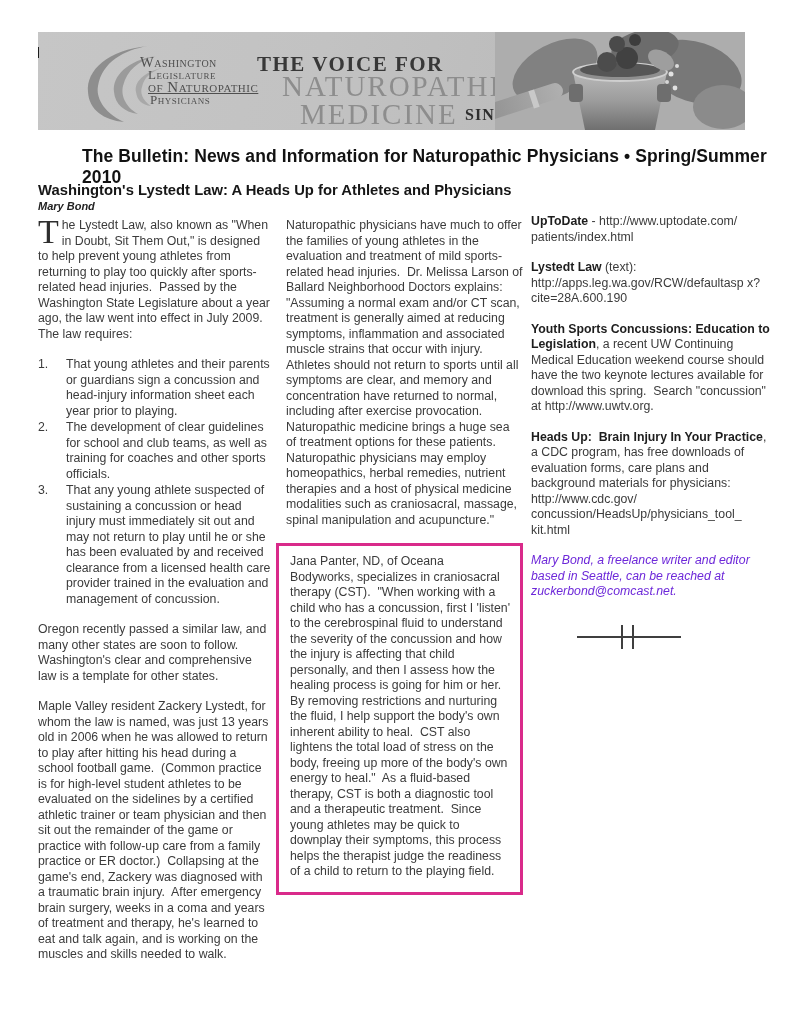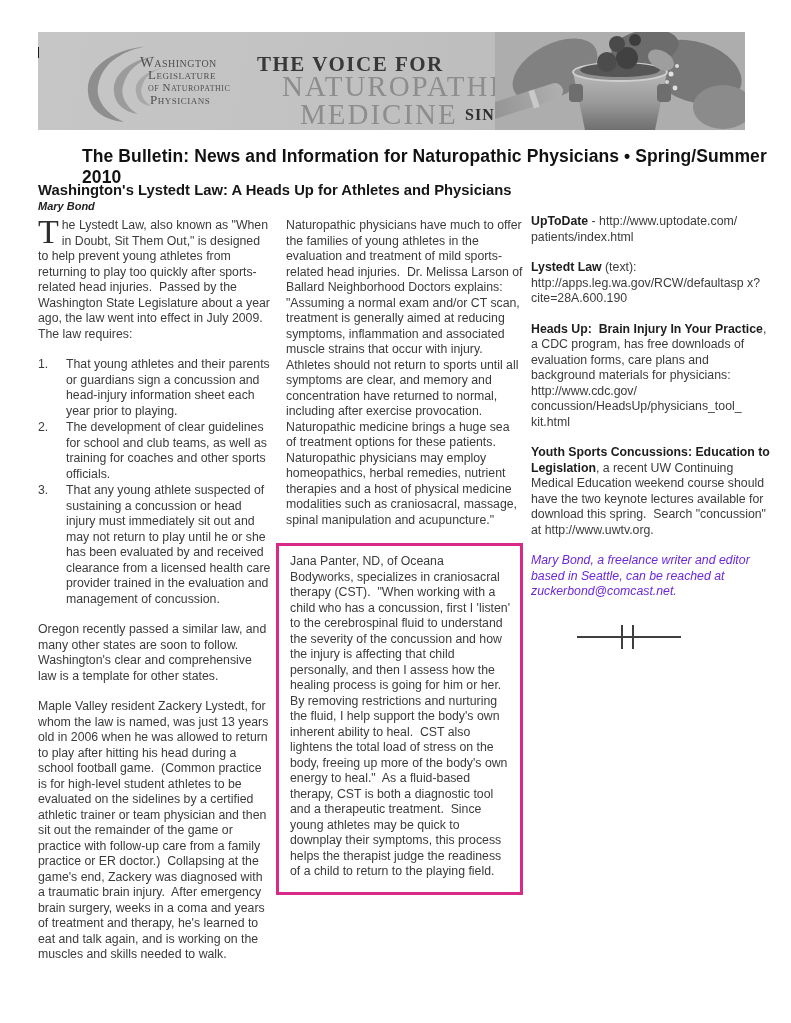--- a/index.html
+++ b/index.html
@@ -24,21 +24,21 @@
   .logo-swoosh { position:absolute; left:40px; top:12px; width:112px; height:78px; }
 
   .logo-text {
     position:absolute; left:86px; top:24px; width:160px;
     font-family:"Liberation Serif", serif;
     font-variant:small-caps;
     color:#4f4f4f; line-height:12.5px; font-size:13px; letter-spacing:0.5px;margin-left:16px;
   }
   .logo-text .lt1 { font-size:14.5px; }
   .logo-text .lt2 { padding-left:8px; }
-  .logo-text .lt3 { padding-left:8px; font-size:11px; }
+  .logo-text .lt3 { padding-left:8px; font-size:15px;text-decoration:underline; }
   .logo-text .lt4 { padding-left:10px; }
 
   .tagline-top {
     position:absolute; left:219px; top:20px;
     font-family:"Liberation Serif", serif; font-weight:bold;
     font-size:21px; color:#383838; letter-spacing:1.5px;
   }
   .tagline-mid {
     position:absolute; left:244px; top:38px;
     font-family:"Liberation Serif", serif;
@@ -199,23 +199,23 @@
   <div class="highlight-box">Jana Panter, ND, of Oceana Bodyworks, specializes in craniosacral therapy (CST).  "When working with a child who has a concussion, first I 'listen' to the cerebrospinal fluid to understand the severity of the concussion and how the injury is affecting that child personally, and then I assess how the healing process is going for him or her.  By removing restrictions and nurturing the fluid, I help support the body's own inherent ability to heal.  CST also lightens the total load of stress on the body, freeing up more of the body's own energy to heal."  As a fluid-based therapy, CST is both a diagnostic tool and a therapeutic treatment.  Since young athletes may be quick to downplay their symptoms, this process helps the therapist judge the readiness of a child to return to the playing field.</div>
 </div>
 
 <div class="col col3">
 
 
   <p class="link-block"><b>UpToDate</b><span> - http://www.uptodate.com/ patients/index.html</span></p>
 
   <p class="link-block"><b>Lystedt Law</b><span> (text): http://apps.leg.wa.gov/RCW/defaultasp x?cite=28A.600.190</span></p>
 
+  <p class="link-block"><b>Youth Sports Concussions: Education to Legislation</b><span>, a recent UW Continuing Medical Education weekend course should have the two keynote lectures available for download this spring.  Search "concussion" at http://www.uwtv.org.</span></p>
+
   <p class="link-block"><b>Heads Up:  Brain Injury In Your Practice</b><span>, a CDC program, has free downloads of evaluation forms, care plans and background materials for physicians: http://www.cdc.gov/ concussion/HeadsUp/physicians_tool_ kit.html</span></p>
-
-  <p class="link-block"><b>Youth Sports Concussions: Education to Legislation</b><span>, a recent UW Continuing Medical Education weekend course should have the two keynote lectures available for download this spring.  Search "concussion" at http://www.uwtv.org.</span></p>
 
   <p class="link-block author-note">Mary Bond, a freelance writer and editor based in Seattle, can be reached at zuckerbond@comcast.net.</p>
 
   <div class="end-mark">
     <span class="tick tick1"></span>
     <span class="tick tick2"></span>
   </div>
 </div>
 
 </body></html>

